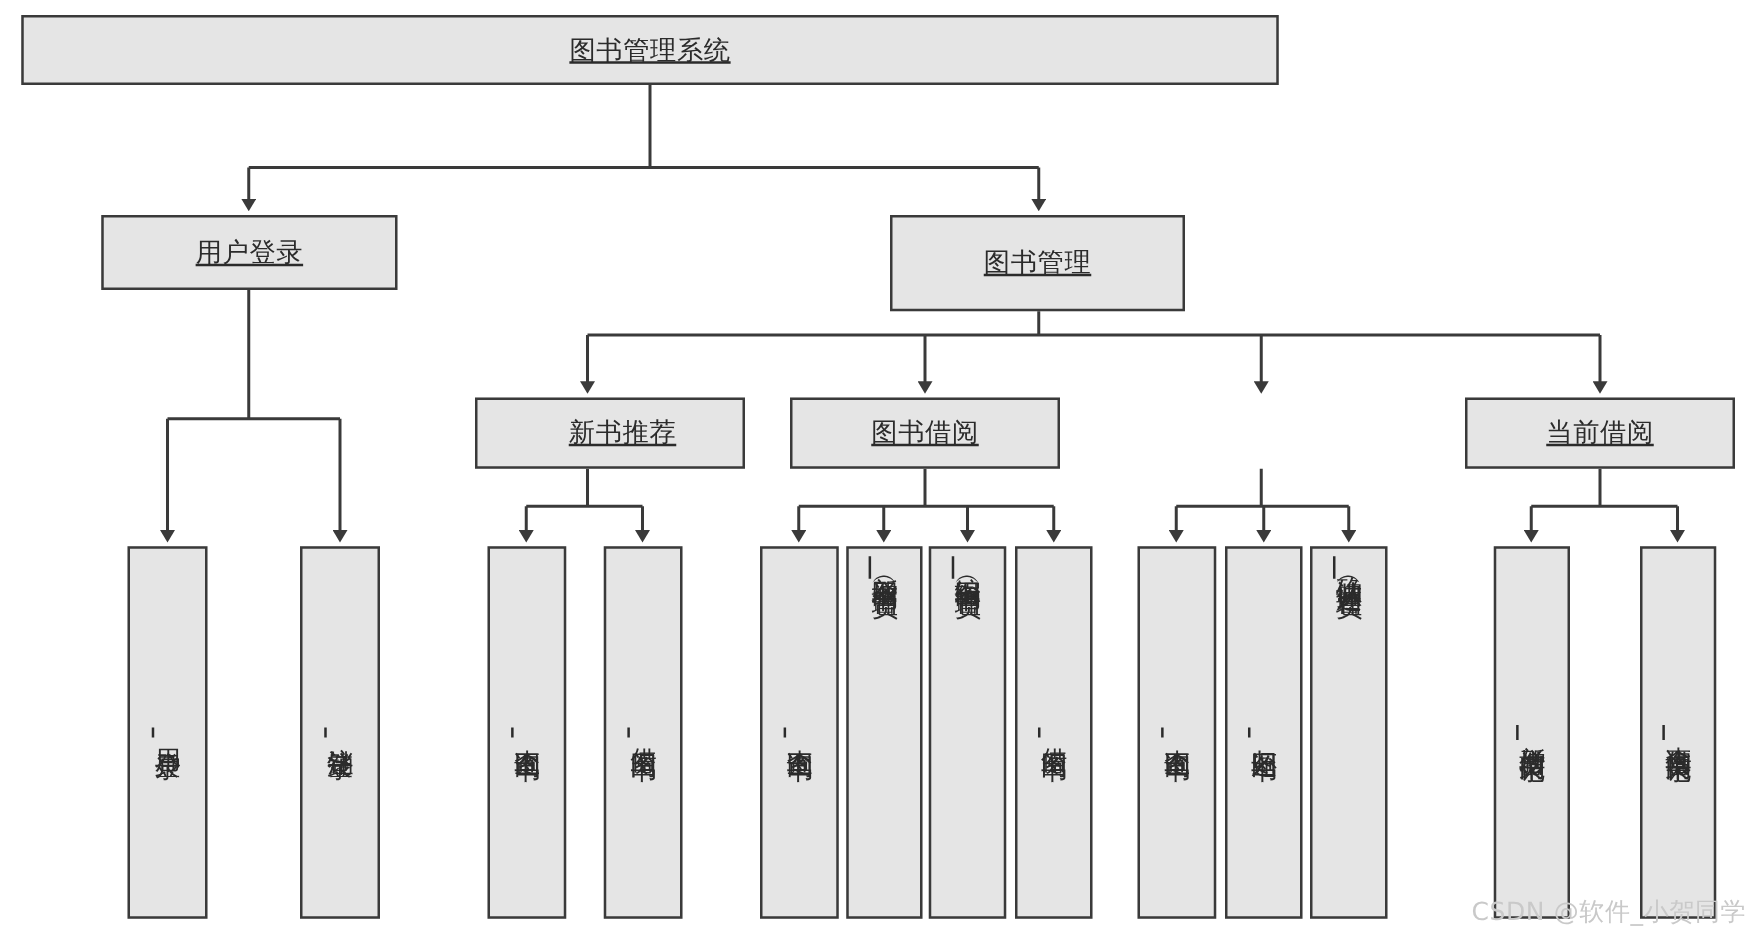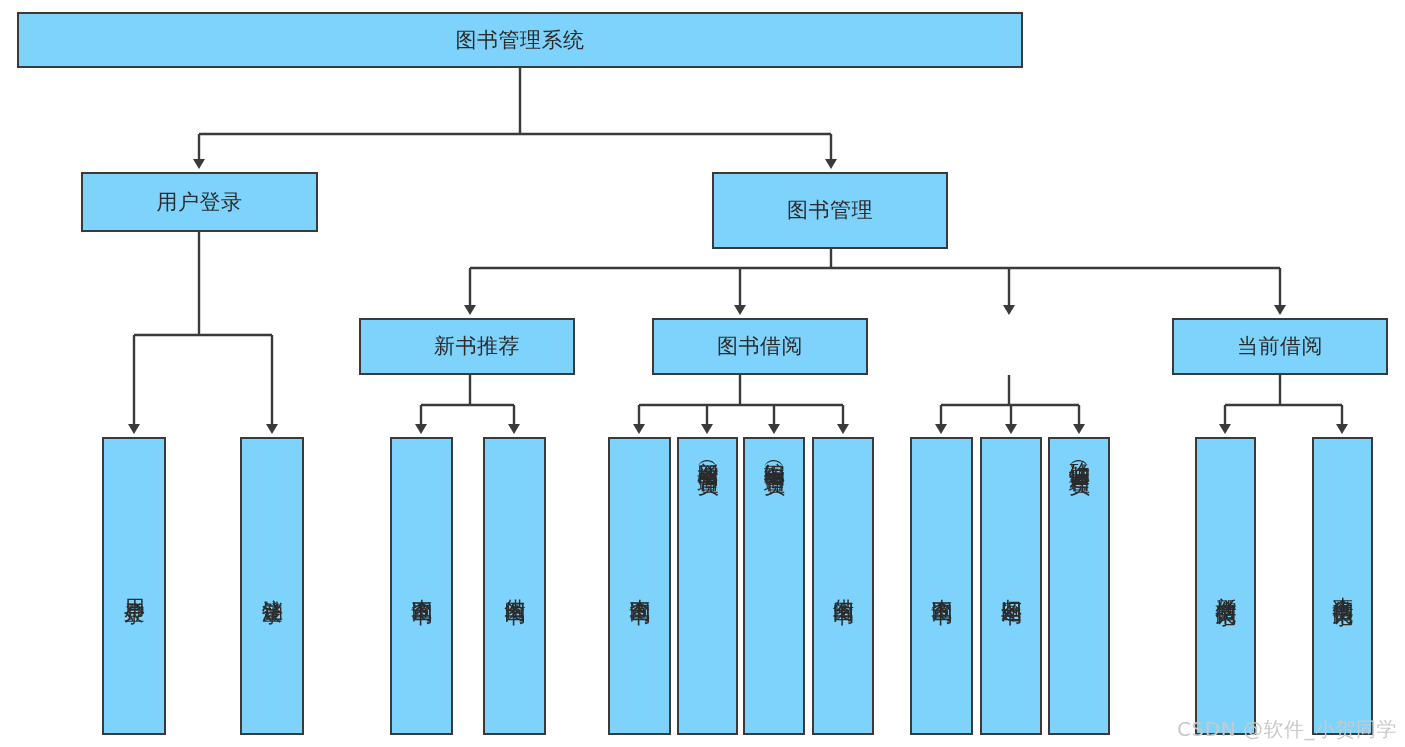--- a/index.html
+++ b/index.html
@@ -22,26 +22,27 @@
     left: 0;
     top: 0;
     width: 1405px;
     height: 747px;
     pointer-events: none;
   }
   .node {
     position: absolute;
     box-sizing: border-box;
     border: 2px solid #3a3a3a;
-    background: #7dd3fc;
+    background: #e5e5e5;
     display: flex;
     align-items: center;
     justify-content: center;
     color: #2b2b2b;
     z-index: 2;
+    text-decoration: underline;
   }
   .node.horizontal {
     font-size: 21px;
     line-height: 1.15;
     letter-spacing: 0.5px;
   }
   .node.vertical {
     writing-mode: vertical-rl;
     text-orientation: upright;
     font-size: 21px;
@@ -123,23 +124,23 @@
       <path d="M1342,405 L1342,425" marker-end="url(#arrow)"></path>
     </g>
   </svg>
 
   <div class="node horizontal node-root" style="left:17px; top:12px; width:1006px; height:56px;">图书管理系统</div>
 
   <div class="node horizontal" style="left:81px; top:172px; width:237px; height:60px;">用户登录</div>
 
   <div class="node horizontal" style="left:712px; top:172px; width:236px; height:77px;">图书管理</div>
 
-  <div class="node horizontal" style="left:359px; top:318px; width:216px; height:57px;padding-left:20px;">新书推荐</div>
+  <div class="node horizontal" style="left:380px; top:318px; width:216px; height:57px;padding-left:20px;">新书推荐</div>
 
-  <div class="node horizontal" style="left:652px; top:318px; width:216px; height:57px;">图书借阅</div>
+  <div class="node horizontal" style="left:632px; top:318px; width:216px; height:57px;">图书借阅</div>
 
 
   <div class="node horizontal" style="left:1172px; top:318px; width:216px; height:57px;">当前借阅</div>
 
   <div class="node vertical" style="left:102px; top:437px; width:64px; height:298px;">用户登录</div>
 
   <div class="node vertical" style="left:240px; top:437px; width:64px; height:298px;">注销登录</div>
 
   <div class="node vertical" style="left:390px; top:437px; width:63px; height:298px;">查询图书</div>
 

